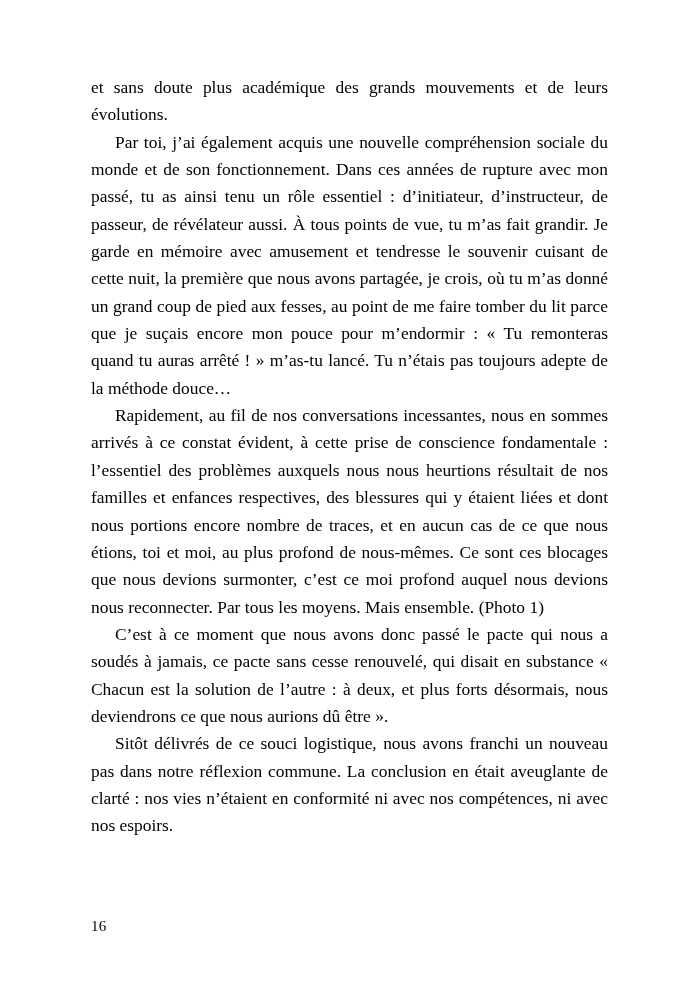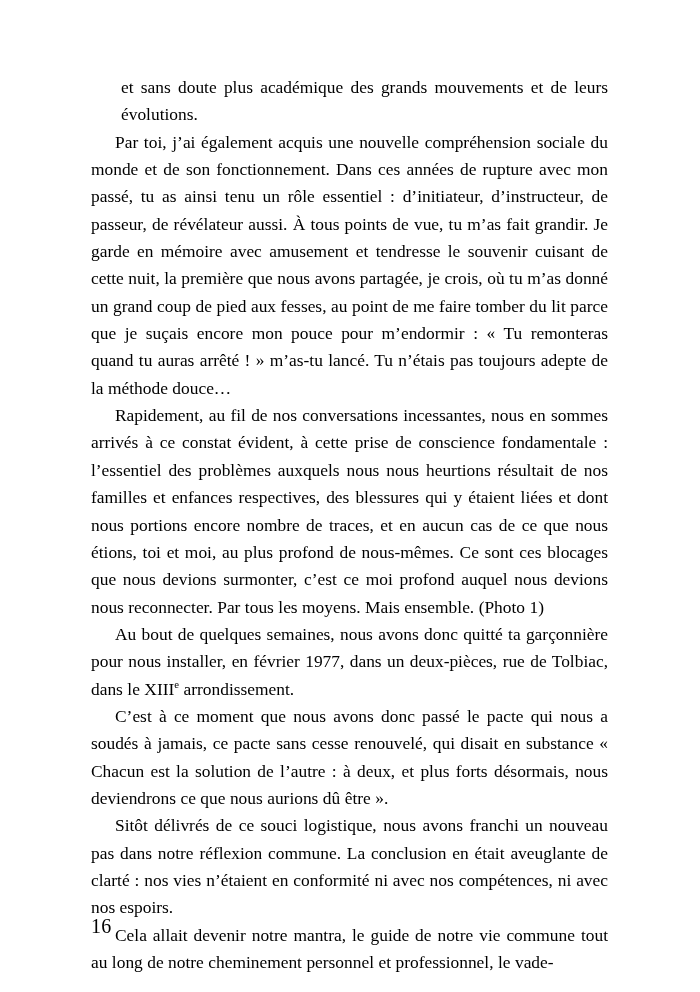--- a/index.html
+++ b/index.html
@@ -32,54 +32,51 @@
     line-height: 27.35px;
     text-align: justify;
     text-justify: inter-word;
     text-indent: 24px;
     hyphens: none;
     -webkit-hyphens: none;
     word-spacing: 0.1px;
   }
   .para.no-indent {
     text-indent: 0;
-    margin-left: 30px;
   }
   .para sup {
     font-size: 0.62em;
     vertical-align: super;
     line-height: 0;
   }
   .page-number {
     position: absolute;
     left: 91px;
     top: 915px;
-    font-size: 20px;
+    font-size: 15px;
     line-height: 22px;
     letter-spacing: 0.2px;
   }
 </style>
 </head>
 <body>
 
 <div class="page">
 
   <div class="text-block">
 
     <p class="para no-indent">et sans doute plus académique des grands mouvements et de leurs évolutions.</p>
 
     <p class="para">Par toi, j’ai également acquis une nouvelle compréhension sociale du monde et de son fonctionnement. Dans ces années de rupture avec mon passé, tu as ainsi tenu un rôle essentiel : d’initiateur, d’instructeur, de passeur, de révélateur aussi. À tous points de vue, tu m’as fait grandir. Je garde en mémoire avec amusement et tendresse le souvenir cuisant de cette nuit, la première que nous avons partagée, je crois, où tu m’as donné un grand coup de pied aux fesses, au point de me faire tomber du lit parce que je suçais encore mon pouce pour m’endormir : « Tu remonteras quand tu auras arrêté ! » m’as-tu lancé. Tu n’étais pas toujours adepte de la méthode douce…</p>
 
     <p class="para">Rapidement, au fil de nos conversations incessantes, nous en sommes arrivés à ce constat évident, à cette prise de conscience fondamentale : l’essentiel des problèmes auxquels nous nous heurtions résultait de nos familles et enfances respectives, des blessures qui y étaient liées et dont nous portions encore nombre de traces, et en aucun cas de ce que nous étions, toi et moi, au plus profond de nous-mêmes. Ce sont ces blocages que nous devions surmonter, c’est ce moi profond auquel nous devions nous reconnecter. Par tous les moyens. Mais ensemble. (Photo 1)</p>
 
-    <p class="para"><span>Au bout de quelques semaines, nous avons donc quitté ta garçonnière pour nous installer, en février 1977, dans un deux-pièces, rue de Tolbiac, dans le XIII</span><sup>e</sup><span> arrondissement.</span></p>
 
     <p class="para">C’est à ce moment que nous avons donc passé le pacte qui nous a soudés à jamais, ce pacte sans cesse renouvelé, qui disait en substance « Chacun est la solution de l’autre : à deux, et plus forts désormais, nous deviendrons ce que nous aurions dû être ».</p>
 
     <p class="para">Sitôt délivrés de ce souci logistique, nous avons franchi un nouveau pas dans notre réflexion commune. La conclusion en était aveuglante de clarté : nos vies n’étaient en conformité ni avec nos compétences, ni avec nos espoirs.</p>
 
-    <p class="para">Cela allait devenir notre mantra, le guide de notre vie commune tout au long de notre cheminement personnel et professionnel, le vade-</p>
 
   </div>
 
   <div class="page-number">16</div>
 
 </div>
 
 </body></html>

